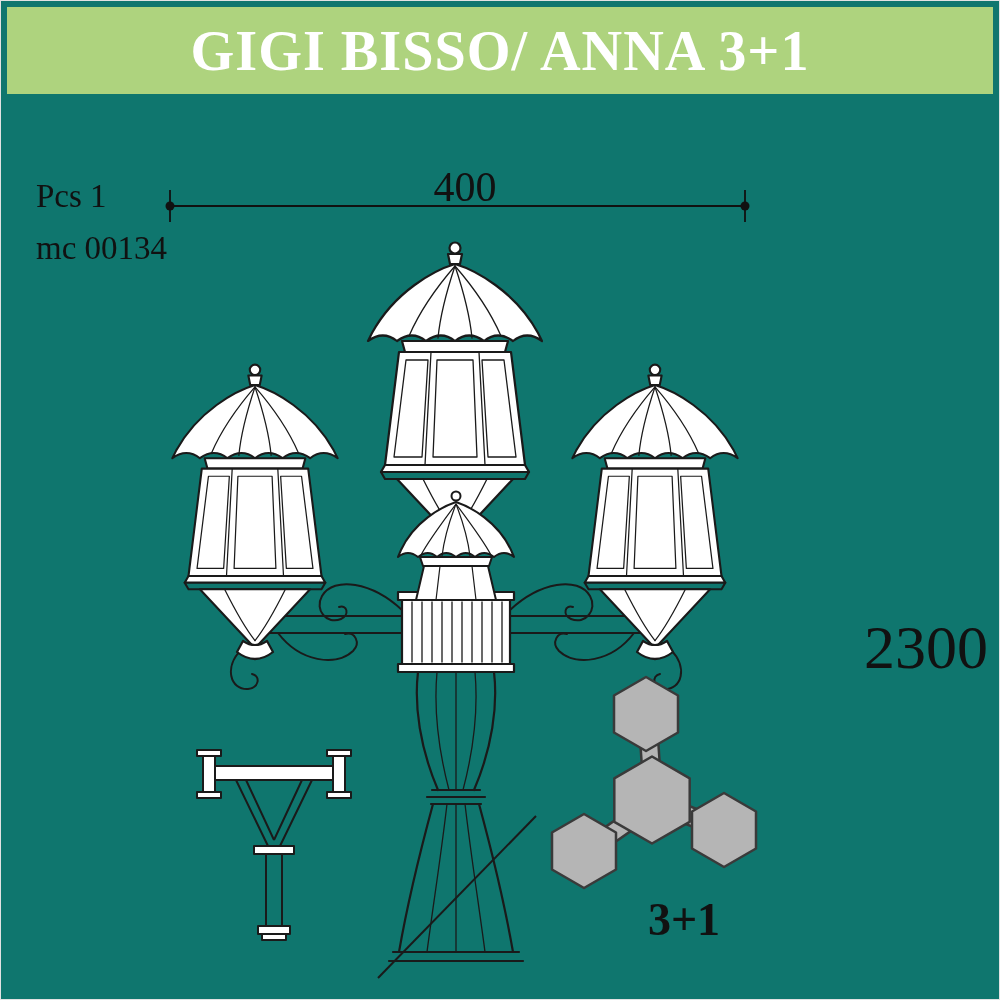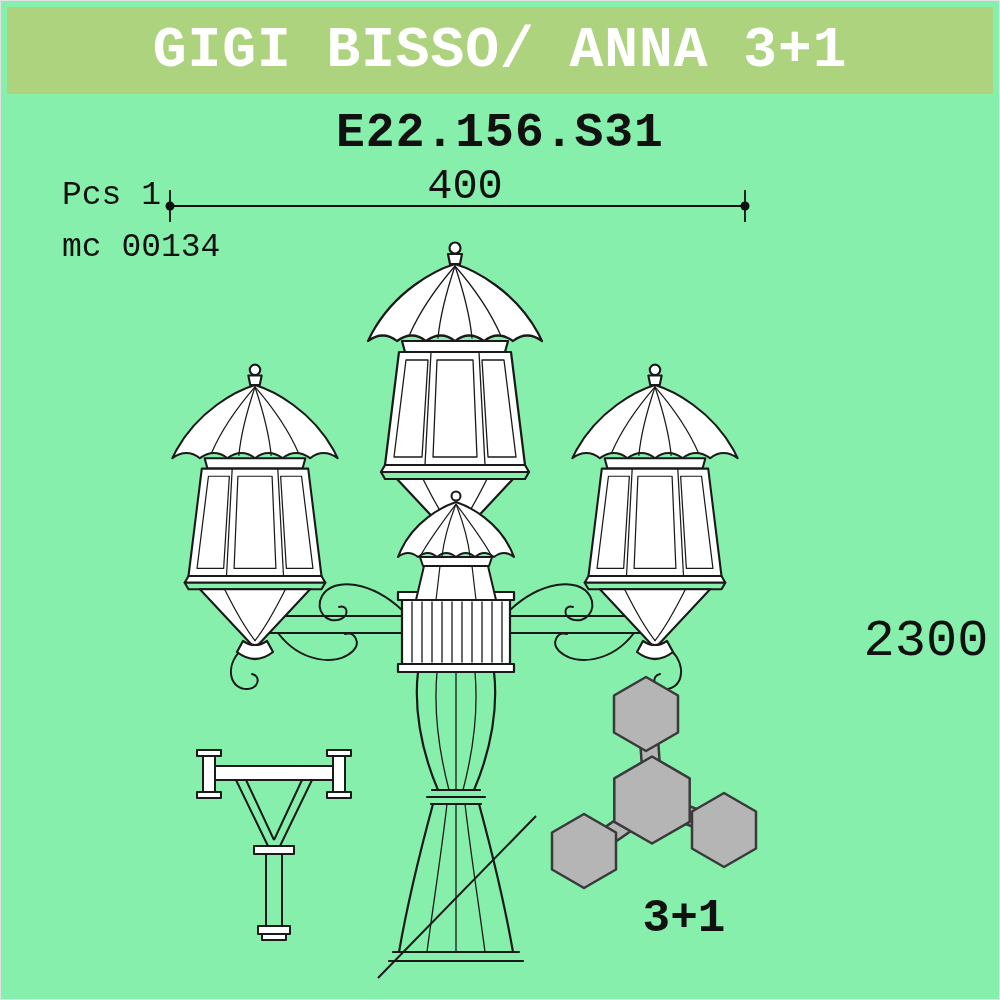--- a/index.html
+++ b/index.html
@@ -1,62 +1,61 @@
 <!DOCTYPE html>
 <html><head>
 <meta charset="utf-8">
 <style>
   html,body { margin:0; padding:0; background:#ffffff; }
   .page {
     position:relative; width:1000px; height:1000px;
-    background:#86efac; overflow:hidden;
-    font-family:Liberation Mono, monospace;
+    background:#0f766e; overflow:hidden;
+    font-family:Liberation Serif, serif;
     box-shadow: inset 0 0 0 1px #e2e2e2;
   }
   .banner {
     position:absolute; left:7px; top:7px; right:7px; height:87px;
     background:#aed37e; display:flex; align-items:center; justify-content:center;
   }
   .banner .title {
     color:#ffffff; font-weight:bold; font-size:58px; letter-spacing:1px;
     white-space:nowrap; transform:scaleX(0.97);
   }
   .model {
     position:absolute; top:106px; left:0; width:100%;
     text-align:center; font-size:48px; font-weight:bold; color:#111;
     letter-spacing:1px;
   }
   .specs {
-    position:absolute; left:62px; top:170px;
+    position:absolute; left:36px; top:170px;
     font-size:33px; color:#111; line-height:52px; white-space:nowrap;
   }
   .dim-width {
     position:absolute; left:412px; top:163px; width:106px;
     text-align:center; font-size:42px; color:#111;
   }
   .dim-height {
     position:absolute; left:852px; top:612px; width:148px;
-    text-align:center; font-size:52px; color:#111;
+    text-align:center; font-size:62px; color:#111;
   }
   .config-label {
     position:absolute; left:624px; top:893px; width:120px;
     text-align:center; font-size:46px; font-weight:bold; color:#111;
   }
   .art { position:absolute; left:0; top:0; width:1000px; height:1000px; }
 </style>
 </head>
 <body>
 
 <div class="page">
 
   <header class="banner">
     <span class="title">GIGI BISSO/ ANNA 3+1</span>
   </header>
 
-  <div class="model">E22.156.S31</div>
 
   <div class="specs">
     <div>Pcs 1</div>
     <div>mc 00134</div>
   </div>
 
   <div class="dim-width">400</div>
   <div class="dim-height">2300</div>
   <div class="config-label">3+1</div>
 

